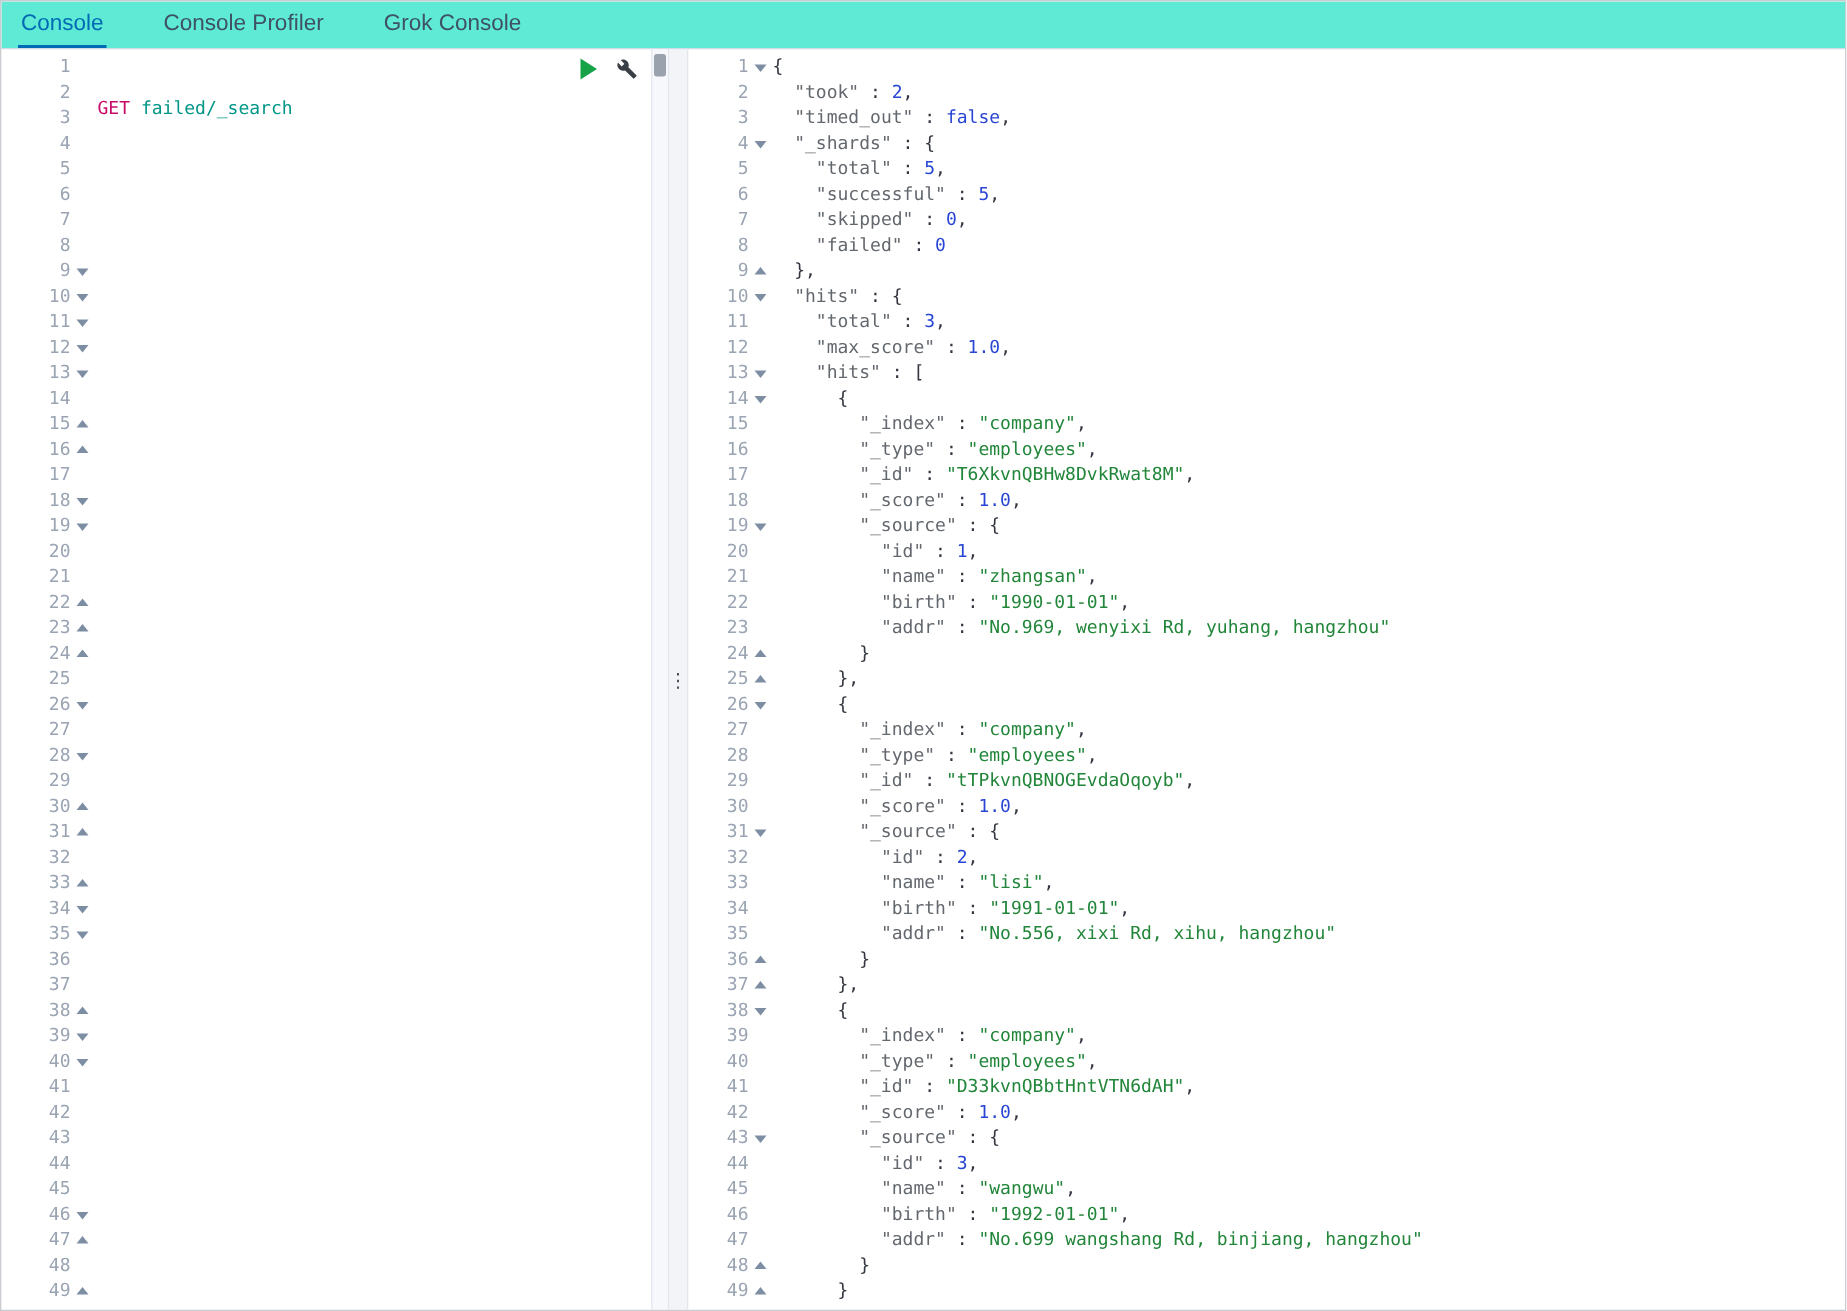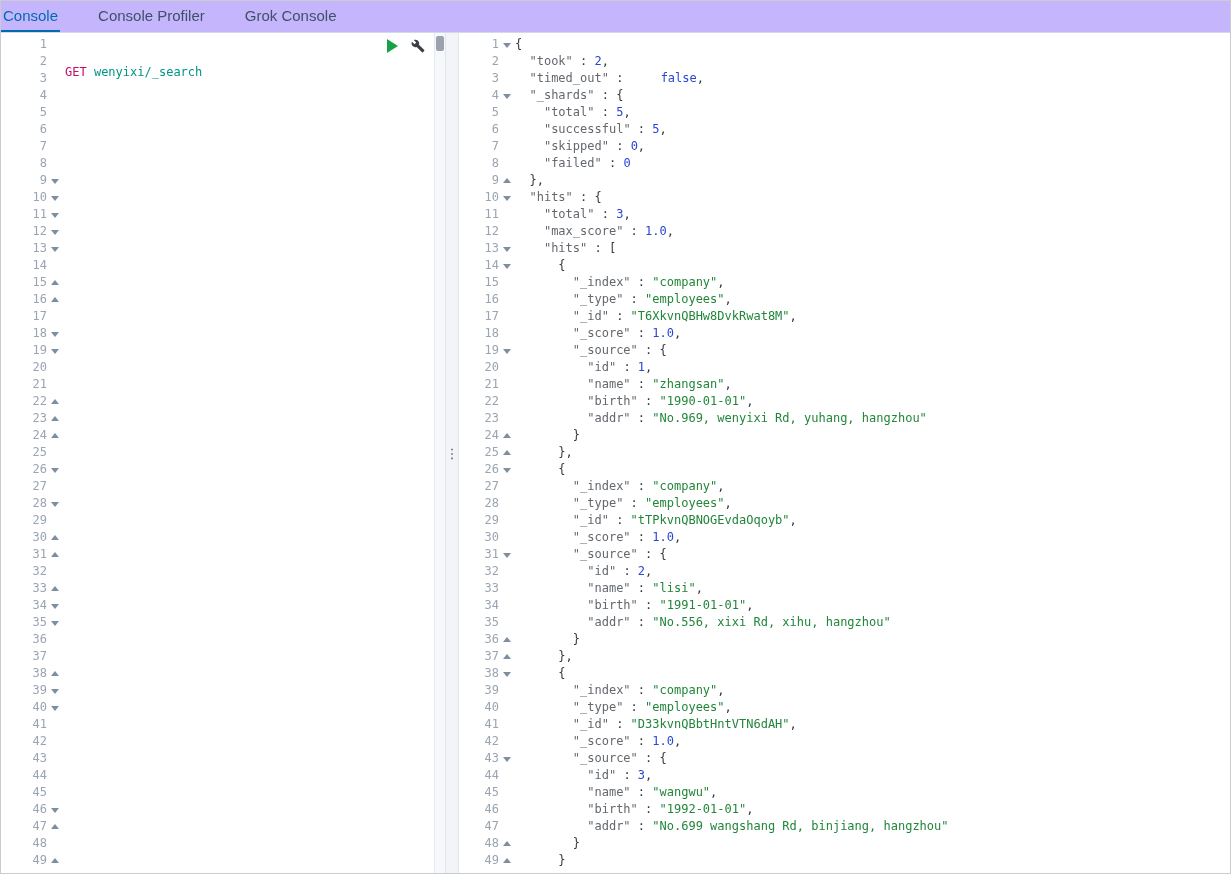--- a/index.html
+++ b/index.html
@@ -8,21 +8,21 @@
   .app {
     width:1231px; height:874px; background:#fff;
     border:1px solid #c9ccd1;
     font-family:"Liberation Sans", sans-serif;
     display:flex; flex-direction:column; overflow:hidden;
   }
   
   .tabbar {
     flex:0 0 32px; height:32px;
     border-bottom:1px solid var(--border,#d3dae6);
-    display:flex; align-items:stretch; background:#c4b5fd;
+    display:flex; align-items:stretch; padding-left:11px; background:#5eead4;
   }
   .tab {
     display:flex; align-items:center; margin-right:36px; padding:0 2px;
     font-size:15px; color:var(--tab-inactive,#3e5166);
     border-bottom:2px solid transparent; cursor:pointer; white-space:nowrap;
   }
   .tab.active { color:var(--tab-active,#006bb4); border-bottom-color:var(--tab-active,#006bb4); }
   
   .workspace { flex:1; display:flex; min-height:0; background:#fff; }
   .editor {
@@ -46,21 +46,21 @@
   .fold-close::after { top:6px; border-bottom:5px solid #7d8ea3; }
   .content { flex:1; white-space:pre; overflow:hidden; padding-left:4px; cursor:text; }
   .right-editor .content { padding-left:2px; }
   .code-line { height:17px; line-height:17px; }
   .t-method { color:var(--method,#c80a68);margin-top:48px; }
   .t-url    { color:var(--url,#009687); }
   .t-punct  { color:var(--punctuation,#343741); }
   .t-key    { color:var(--key,#63686e); }
   .t-str    { color:var(--string,#22863a); }
   .t-num    { color:var(--number,#2845d3); }
-  .t-bool   { color:var(--boolean,#2845d3);margin-left:30px; }
+  .t-bool   { color:var(--boolean,#2845d3); }
   
   .editor-actions { position:absolute; top:5px; right:20px; display:flex; gap:10px; align-items:center; z-index:2; }
   .icon-btn { background:none; border:none; padding:0; width:15px; height:15px;
               display:flex; align-items:center; justify-content:center; cursor:pointer; }
   .play-shape { width:0; height:0; border-left:11px solid var(--play,#16a348);
                 border-top:7px solid transparent; border-bottom:7px solid transparent; }
   .wrench-svg { width:14px; height:14px; color:var(--wrench,#3a3f46); }
   
   .vscroll { position:absolute; top:0; right:0; width:11px; height:100%;
              background:#f7f8fb; border-left:1px solid #e6e9ef; cursor:default; }
@@ -278,21 +278,21 @@
           <div class="gutter-row">
             <span class="lnum">48</span>
             <span class="fold"></span>
           </div>
           <div class="gutter-row">
             <span class="lnum">49</span>
             <span class="fold fold-close"></span>
           </div>
         </div>
       <div class="content">
-        <div class="code-line"><span class="t-method">GET</span><span> </span><span class="t-url">wenyixi/_search</span></div>
+        <div class="code-line"><span class="t-method">GET</span><span> </span><span class="t-url">failed/_search</span></div>
       <div class="code-line"></div><div class="code-line"></div><div class="code-line"></div><div class="code-line"></div><div class="code-line"></div><div class="code-line"></div><div class="code-line"></div><div class="code-line"></div><div class="code-line"></div><div class="code-line"></div><div class="code-line"></div><div class="code-line"></div><div class="code-line"></div><div class="code-line"></div><div class="code-line"></div><div class="code-line"></div><div class="code-line"></div><div class="code-line"></div><div class="code-line"></div><div class="code-line"></div><div class="code-line"></div><div class="code-line"></div><div class="code-line"></div><div class="code-line"></div><div class="code-line"></div><div class="code-line"></div><div class="code-line"></div><div class="code-line"></div><div class="code-line"></div><div class="code-line"></div><div class="code-line"></div><div class="code-line"></div><div class="code-line"></div><div class="code-line"></div><div class="code-line"></div><div class="code-line"></div><div class="code-line"></div><div class="code-line"></div><div class="code-line"></div><div class="code-line"></div><div class="code-line"></div><div class="code-line"></div><div class="code-line"></div><div class="code-line"></div><div class="code-line"></div></div>
       <div class="editor-actions">
         <button class="icon-btn">
           <span class="play-shape"></span>
         </button>
         <button class="icon-btn">
           <svg class="wrench-svg" viewBox="0 0 24 24">
             <path fill="currentColor" d="M22.7 19l-9.1-9.1c.9-2.3.4-5-1.5-6.9-2-2-5-2.4-7.4-1.3L9 6 6 9 1.6 4.7C.4 7.1.9 10.1 2.9 12.1c1.9 1.9 4.6 2.4 6.9 1.5l9.1 9.1c.4.4 1 .4 1.4 0l2.3-2.3c.5-.4.5-1.1.1-1.4z"></path>
           </svg>
         </button>

